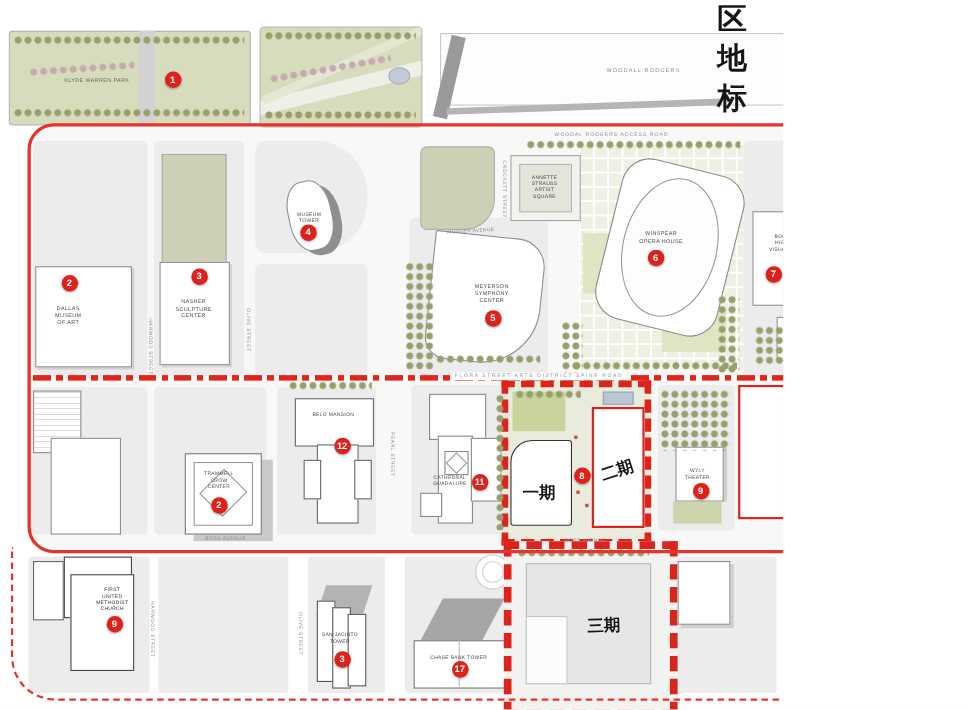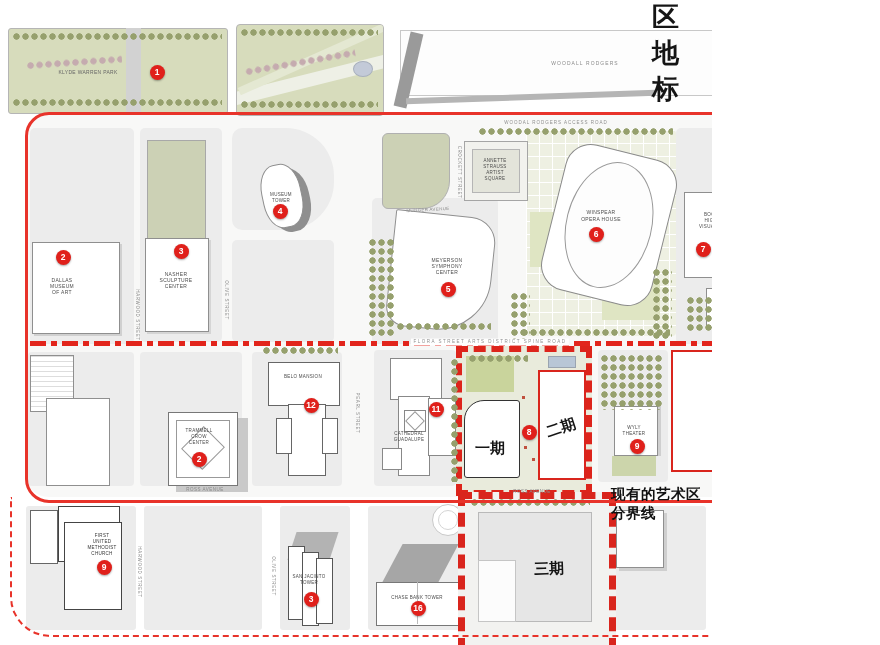--- a/index.html
+++ b/index.html
@@ -171,21 +171,21 @@
 
   <div class="blk" style="left:374px;top:350px;width:82px;height:136px;border-radius:4px"></div>
   <div class="bldg" style="left:390px;top:358px;width:50px;height:40px;border-color:#888"></div>
   <div class="bldg" style="left:398px;top:396px;width:30px;height:78px;border-color:#888"></div>
   <div class="bldg" style="left:428px;top:398px;width:26px;height:56px;border-color:#888"></div>
   <div class="bldg" style="left:404px;top:410px;width:20px;height:20px;border-color:#888"></div>
   <div class="bldg" style="left:408px;top:414px;width:12px;height:12px;border-color:#999;transform:rotate(45deg)"></div>
   <div class="bldg" style="left:382px;top:448px;width:18px;height:20px;border-color:#888"></div>
   <div class="lbl s5" style="left:409px;top:437px">CATHEDRAL
 GUADALUPE</div>
-  <div class="mk" style="left:436px;top:409px">11</div>
+  <div class="mk" style="left:436px;top:438px">11</div>
   <div class="trees" style="left:450px;top:358px;width:10px;height:124px"></div>
 
   <div style="position:absolute;left:456px;top:346px;width:124px;height:138px;border:6px dashed #dd241b;background:#e9ebdc;z-index:2"></div>
   <div style="position:absolute;left:466px;top:356px;width:48px;height:36px;background:#c9d49c;z-index:3"></div>
   <div style="position:absolute;left:466px;top:426px;width:26px;height:40px;background:#c9d49c;z-index:3"></div>
   <div class="trees" style="left:468px;top:354px;width:60px;height:9px"></div>
   <div style="position:absolute;left:548px;top:356px;width:26px;height:10px;background:#b8c6d6;border:1px solid #9aa4b0;z-index:3"></div>
   <div class="dot" style="left:498px;top:408px"></div>
   <div class="dot" style="left:505px;top:420px"></div>
   <div class="dot" style="left:522px;top:396px"></div>
@@ -211,21 +211,20 @@
        background:repeating-linear-gradient(90deg,#fafafa 0 15px,#d0d0d0 15px 16.5px)"></div>
   <div style="position:absolute;left:718px;top:400px;width:56px;height:34px;background:rgba(255,255,255,.85);z-index:2"></div>
   <div class="lbl s5" style="left:744px;top:415px">CITY
 PERFORMANCE
 HALL</div>
   <div class="mk" style="left:746px;top:442px">8</div>
 
   <div class="lbl s5" style="left:205px;top:490px;color:#8a8a8a;letter-spacing:1px">ROSS AVENUE</div>
   <div class="lbl s5" style="left:532px;top:492px;color:#8a8a8a;letter-spacing:1px">ROSS AVENUE</div>
 
-  <div class="lg" style="left:611px;top:485px">现有的艺术区分界线</div>
 
   <div class="line" style="left:10px;top:497px;width:800px;height:138px;border:2.5px dashed #e8332a;border-top:none;border-radius:0 0 40px 40px"></div>
 
   <div class="blk" style="left:26px;top:506px;width:110px;height:124px;border-radius:3px"></div>
   <div class="bldg" style="left:30px;top:510px;width:26px;height:52px;border-color:#666"></div>
   <div class="bldg" style="left:58px;top:506px;width:60px;height:54px;border:1.5px solid #444"></div>
   <div class="bldg" style="left:64px;top:522px;width:56px;height:86px;border:1.5px solid #444"></div>
   <div class="lbl s5" style="left:102px;top:545px;color:#333">FIRST
 UNITED
 METHODIST
@@ -246,21 +245,21 @@
   <div class="mk" style="left:311px;top:599px">3</div>
 
   <div class="blk" style="left:368px;top:506px;width:92px;height:124px;border-radius:3px"></div>
   <div style="position:absolute;left:432px;top:504px;width:30px;height:30px;border:1.5px solid #c9c9c9;border-radius:50%;background:#fff;z-index:2">
     <div style="position:absolute;left:5px;top:5px;width:18px;height:18px;border:1px solid #d5d5d5;border-radius:50%"></div>
   </div>
   <div style="position:absolute;left:392px;top:544px;width:56px;height:40px;background:#a6a6a6;transform:skewX(-28deg);z-index:2"></div>
   <div class="bldg" style="left:376px;top:582px;width:82px;height:42px;border-color:#777"></div>
   <div style="position:absolute;left:417px;top:582px;width:1px;height:42px;background:#bbb;z-index:3"></div>
   <div class="lbl s5" style="left:417px;top:598px">CHASE BANK TOWER</div>
-  <div class="mk" style="left:418px;top:608px">16</div>
+  <div class="mk" style="left:418px;top:608px">17</div>
 
   <div style="position:absolute;left:458px;top:492px;width:144px;height:146px;border:7px dashed #d9251d;background:#f2f2f0;z-index:2"></div>
   <div class="trees" style="left:470px;top:498px;width:120px;height:9px"></div>
   <div style="position:absolute;left:478px;top:512px;width:112px;height:108px;background:#e6e6e6;border:1px solid #b9b9b9;z-index:3"></div>
   <div style="position:absolute;left:478px;top:560px;width:36px;height:60px;background:#fcfcfc;border:1px solid #c5c5c5;z-index:3"></div>
   <div class="ph" style="left:549px;top:569px;transform:translate(-50%,-50%) rotate(-2deg)">三期</div>
 
   <div class="blk" style="left:612px;top:506px;width:94px;height:124px;border-radius:3px"></div>
   <div class="bldg" style="left:616px;top:510px;width:46px;height:56px;box-shadow:3px 3px 0 #cfcfcf"></div>
 

